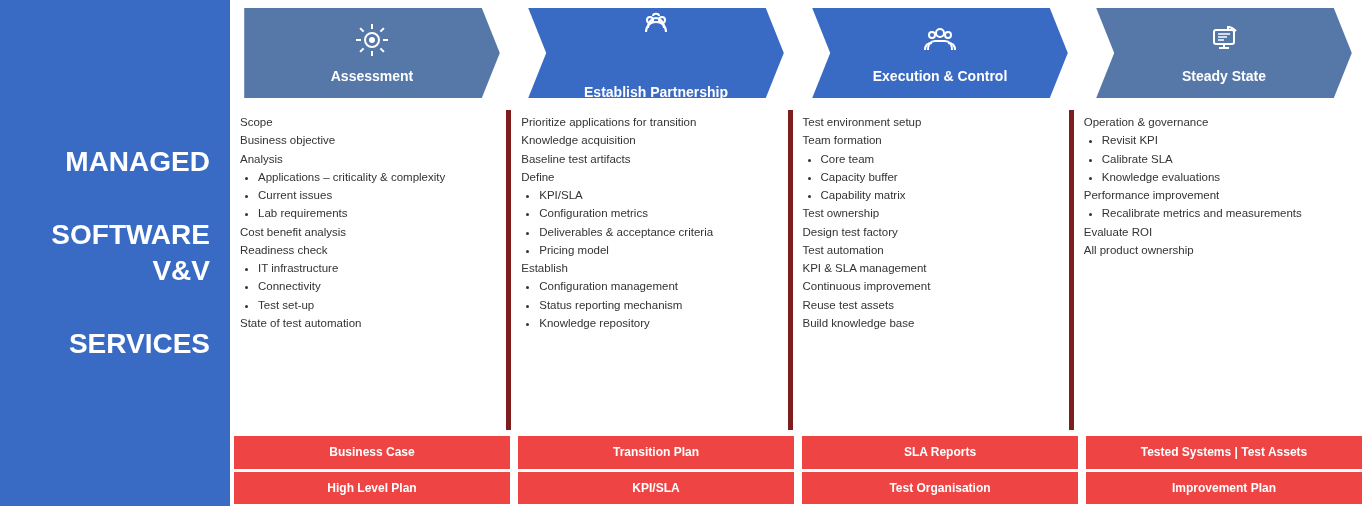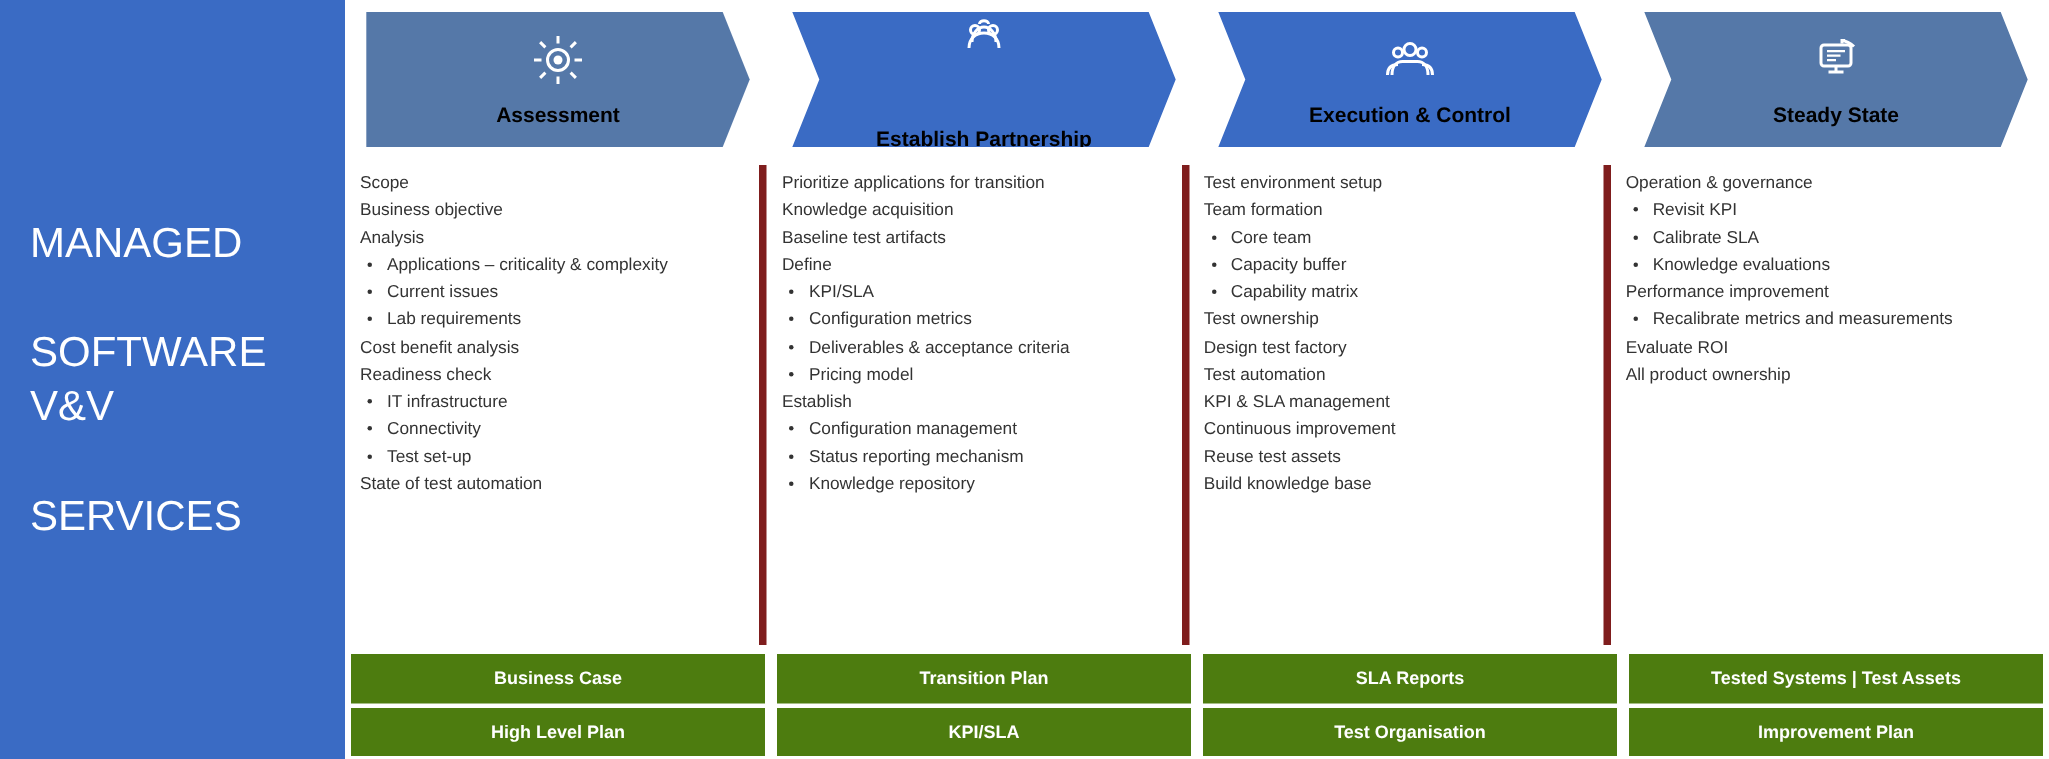--- a/index.html
+++ b/index.html
@@ -13,23 +13,23 @@
       width: 230px;
       min-width: 230px;
       display: flex;
       align-items: center;
       justify-content: center;
       padding: 20px;
     }
     .sidebar-title {
       color: #fff;
       font-size: 28px;
-      font-weight: normal;
+      font-weight: bold;
       line-height: 1.3;
-      text-align: left;
+      text-align: right;
     }
 
     
     .main { flex: 1; display: flex; flex-direction: column; }
 
     
     .phases-row {
       display: flex;
       background: #fff;
       padding-top: 8px;
@@ -46,21 +46,21 @@
 
     
     .phase-arrow {
       position: relative;
       width: 90%;
       height: 90px;
       display: flex;
       align-items: center;
       justify-content: center;
       flex-direction: column;
-      color: #000000;
+      color: #ffffff;
       font-size: 15px;
       font-weight: bold;
       text-align: center;
       clip-path: polygon(0 0, calc(100% - 18px) 0, 100% 50%, calc(100% - 18px) 100%, 0 100%, 18px 50%);
     }
 
     .phase-arrow.first {
       clip-path: polygon(0 0, calc(100% - 18px) 0, 100% 50%, calc(100% - 18px) 100%, 0 100%);
     }
 
@@ -109,21 +109,21 @@
 
     .deliverable-col {
       flex: 1;
       display: flex;
       flex-direction: column;
       padding: 2px 4px;
       gap: 3px;
     }
 
     .deliverable-box {
-      background: #4d7c0f;
+      background: #ef4444;
       color: #fff;
       font-weight: bold;
       font-size: 12px;
       text-align: center;
       padding: 7px 4px;
       flex: 1;
       display: flex;
       align-items: center;
       justify-content: center;
     }

